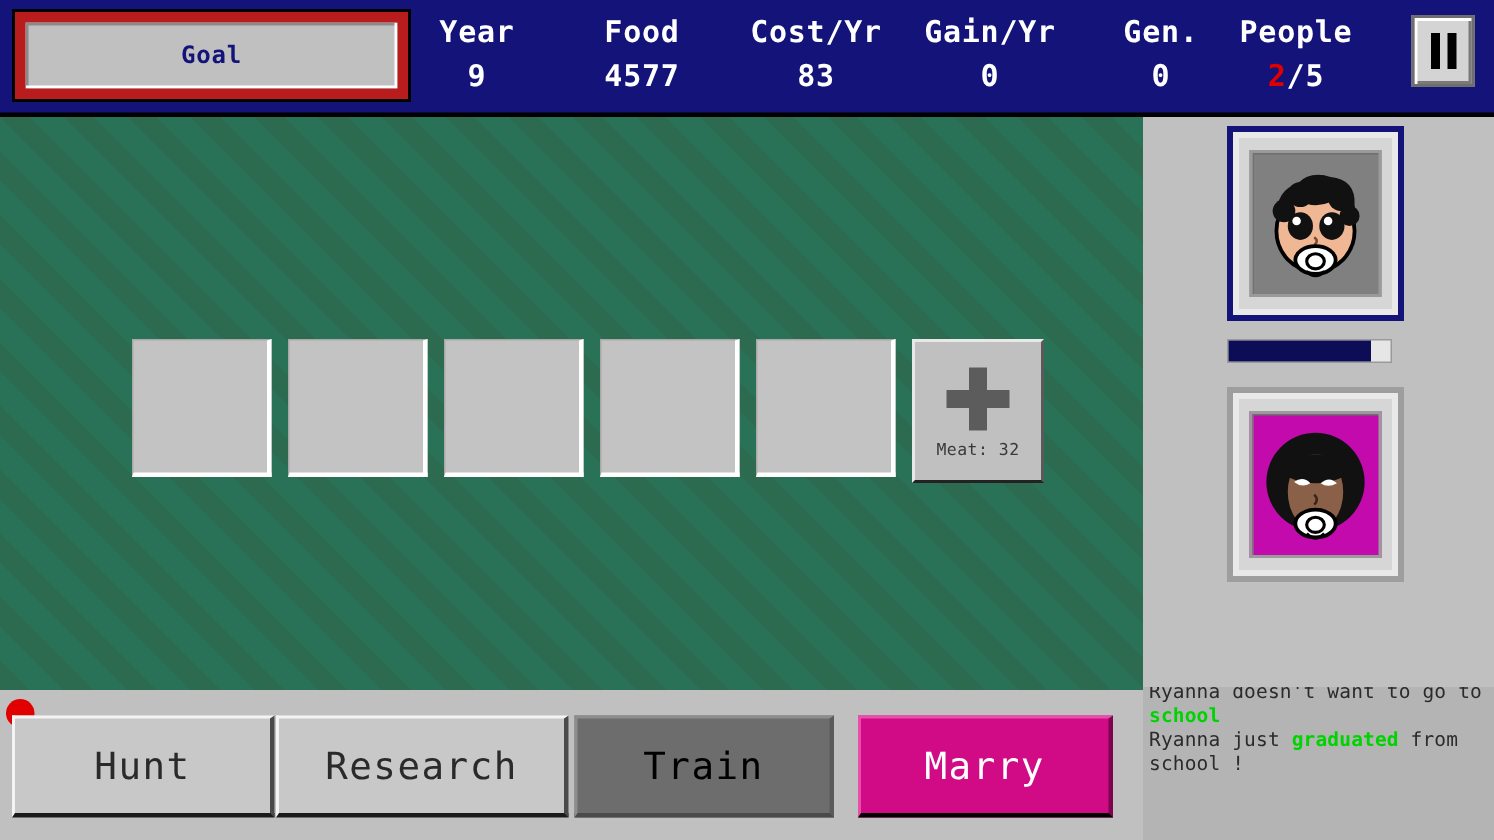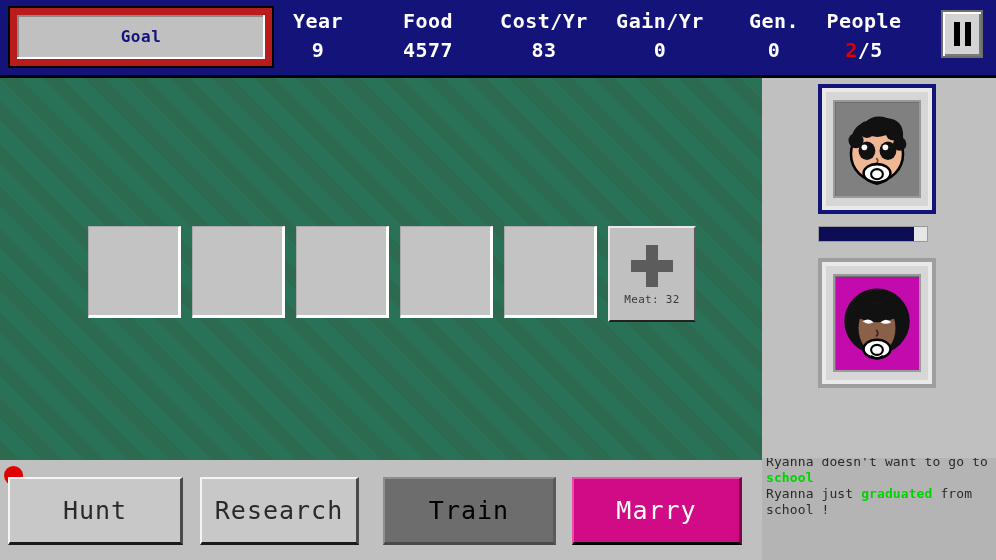--- a/index.html
+++ b/index.html
@@ -176,21 +176,21 @@
     position:absolute; top:17px; height:68px;
     display:flex; align-items:center; justify-content:center;
     font-size:25px; letter-spacing:1px; cursor:pointer;
   }
   #btn-hunt, #btn-research {
     background:#c8c8c8; color:#2a2a2a;
     border-top:2px solid #f4f4f4; border-left:2px solid #f4f4f4;
     border-right:3px solid #4a4a4a; border-bottom:3px solid #1a1a1a;
   }
   #btn-hunt     { left:8px;   width:175px; }
-  #btn-research { left:200px; width:159px; }
+  #btn-research { left:184px; width:195px; }
   #btn-train {
     left:383px; width:173px;
     background:#6d6d6d; color:#000000;
     border-top:2px solid #8e8e8e; border-left:2px solid #8e8e8e;
     border-right:3px solid #5a5a5a; border-bottom:3px solid #4a4a4a;
     cursor:default;
   }
   #btn-marry {
     left:572px; width:170px;
     background:#d10a86; color:#ffffff;

